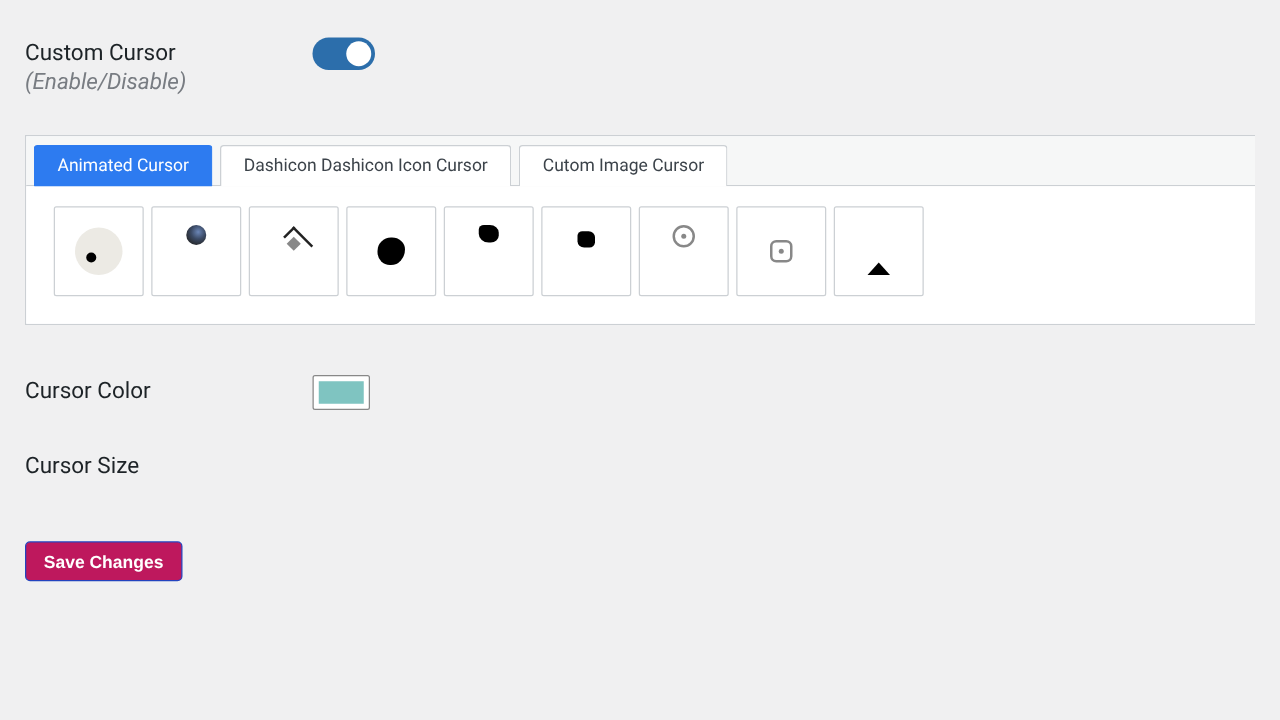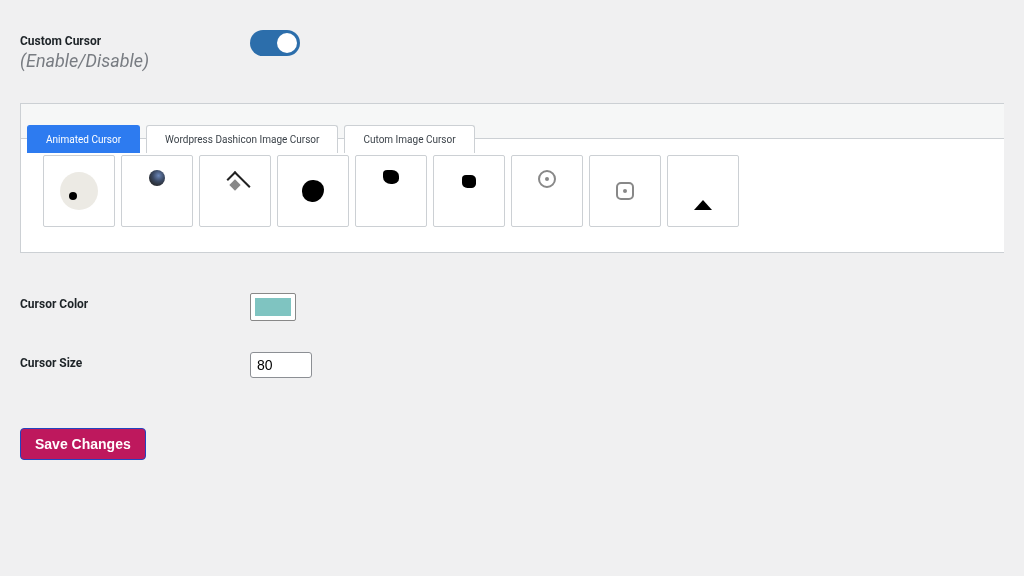--- a/index.html
+++ b/index.html
@@ -20,22 +20,22 @@
     align-items: flex-start;
     margin-bottom: 32px;
   }
   .row.tight { margin-bottom: 28px; }
   .label-col {
     width: 230px;
     flex: 0 0 230px;
     padding-top: 2px;
   }
   .label-col strong {
-    font-weight: 700;
-    font-size: 12px;
+    font-weight: 400;
+    font-size: 18px;
     color: #1d2327;
   }
   .label-sub {
     font-style: italic;
     color: #787c82;
     font-size: 18px;
     margin-top: 2px;
   }
   .control-col {
     flex: 1;
@@ -70,26 +70,26 @@
     gap: 6px;
     padding: 6px 6px 0 6px;
     background: #f6f7f7;
     border-bottom: 1px solid #ccd0d4;
   }
   .tab {
     background: #fff;
     border: 1px solid #ccd0d4;
     border-bottom: none;
     padding: 8px 18px;
-    font-size: 10px;
+    font-size: 14px;
     color: #3c434a;
     cursor: pointer;
     border-radius: 3px 3px 0 0;
     position: relative;
-    top: 15px;
+    top: 1px;
   }
   .tab.active {
     background: #2d7bf0;
     border-color: #2d7bf0;
     color: #fff;
   }
   .thumbs {
     display: flex;
     gap: 6px;
     padding: 16px 22px 22px 22px;
@@ -227,21 +227,21 @@
         <div class="knob"></div>
       </div>
     </div>
   </div>
 
   <div class="row" style="margin-bottom:40px;">
     <div class="control-col">
       <div class="type-wrap">
         <div class="tab-bar">
           <div class="tab active">Animated Cursor</div>
-          <div class="tab">Wordpress Dashicon Image Cursor</div>
+          <div class="tab">Dashicon Dashicon Icon Cursor</div>
           <div class="tab">Cutom Image Cursor</div>
         </div>
         <div class="thumbs">
           <div class="thumb">
               <div class="cp-circle-dot"></div>
             </div>
           <div class="thumb">
               <div class="cp-dark-globe"></div>
             </div>
           <div class="thumb">
@@ -279,22 +279,19 @@
         <div class="inner"></div>
       </span>
     </div>
   </div>
 
 
   <div class="row" style="margin-bottom:50px;">
     <div class="label-col">
       <strong>Cursor Size</strong>
     </div>
-    <div class="control-col">
-      <input type="text" class="size-input" value="80" style="">
-    </div>
   </div>
 
   <div>
     <button class="save-btn">Save Changes</button>
   </div>
 
 </div>
 
 </body></html>

